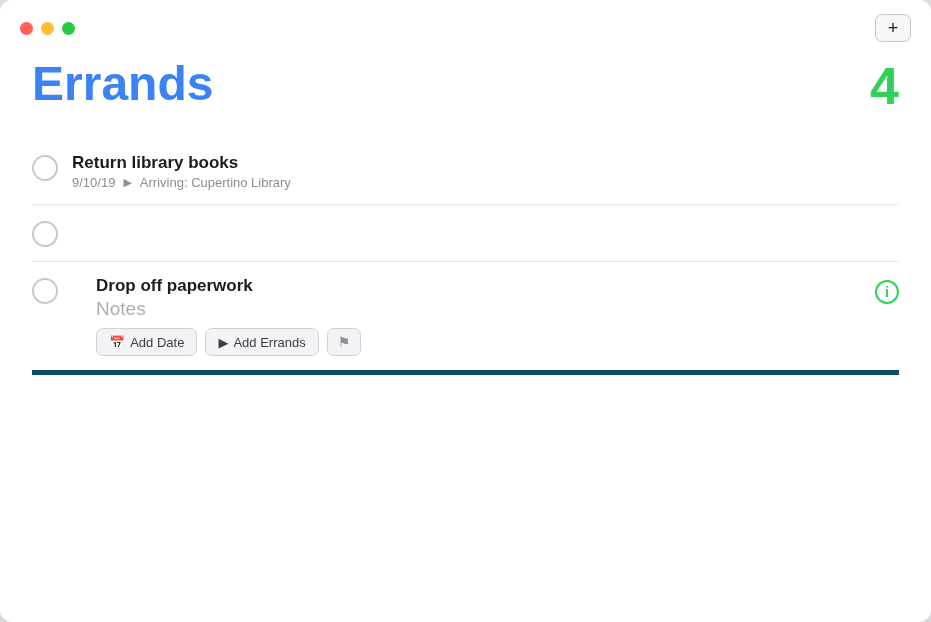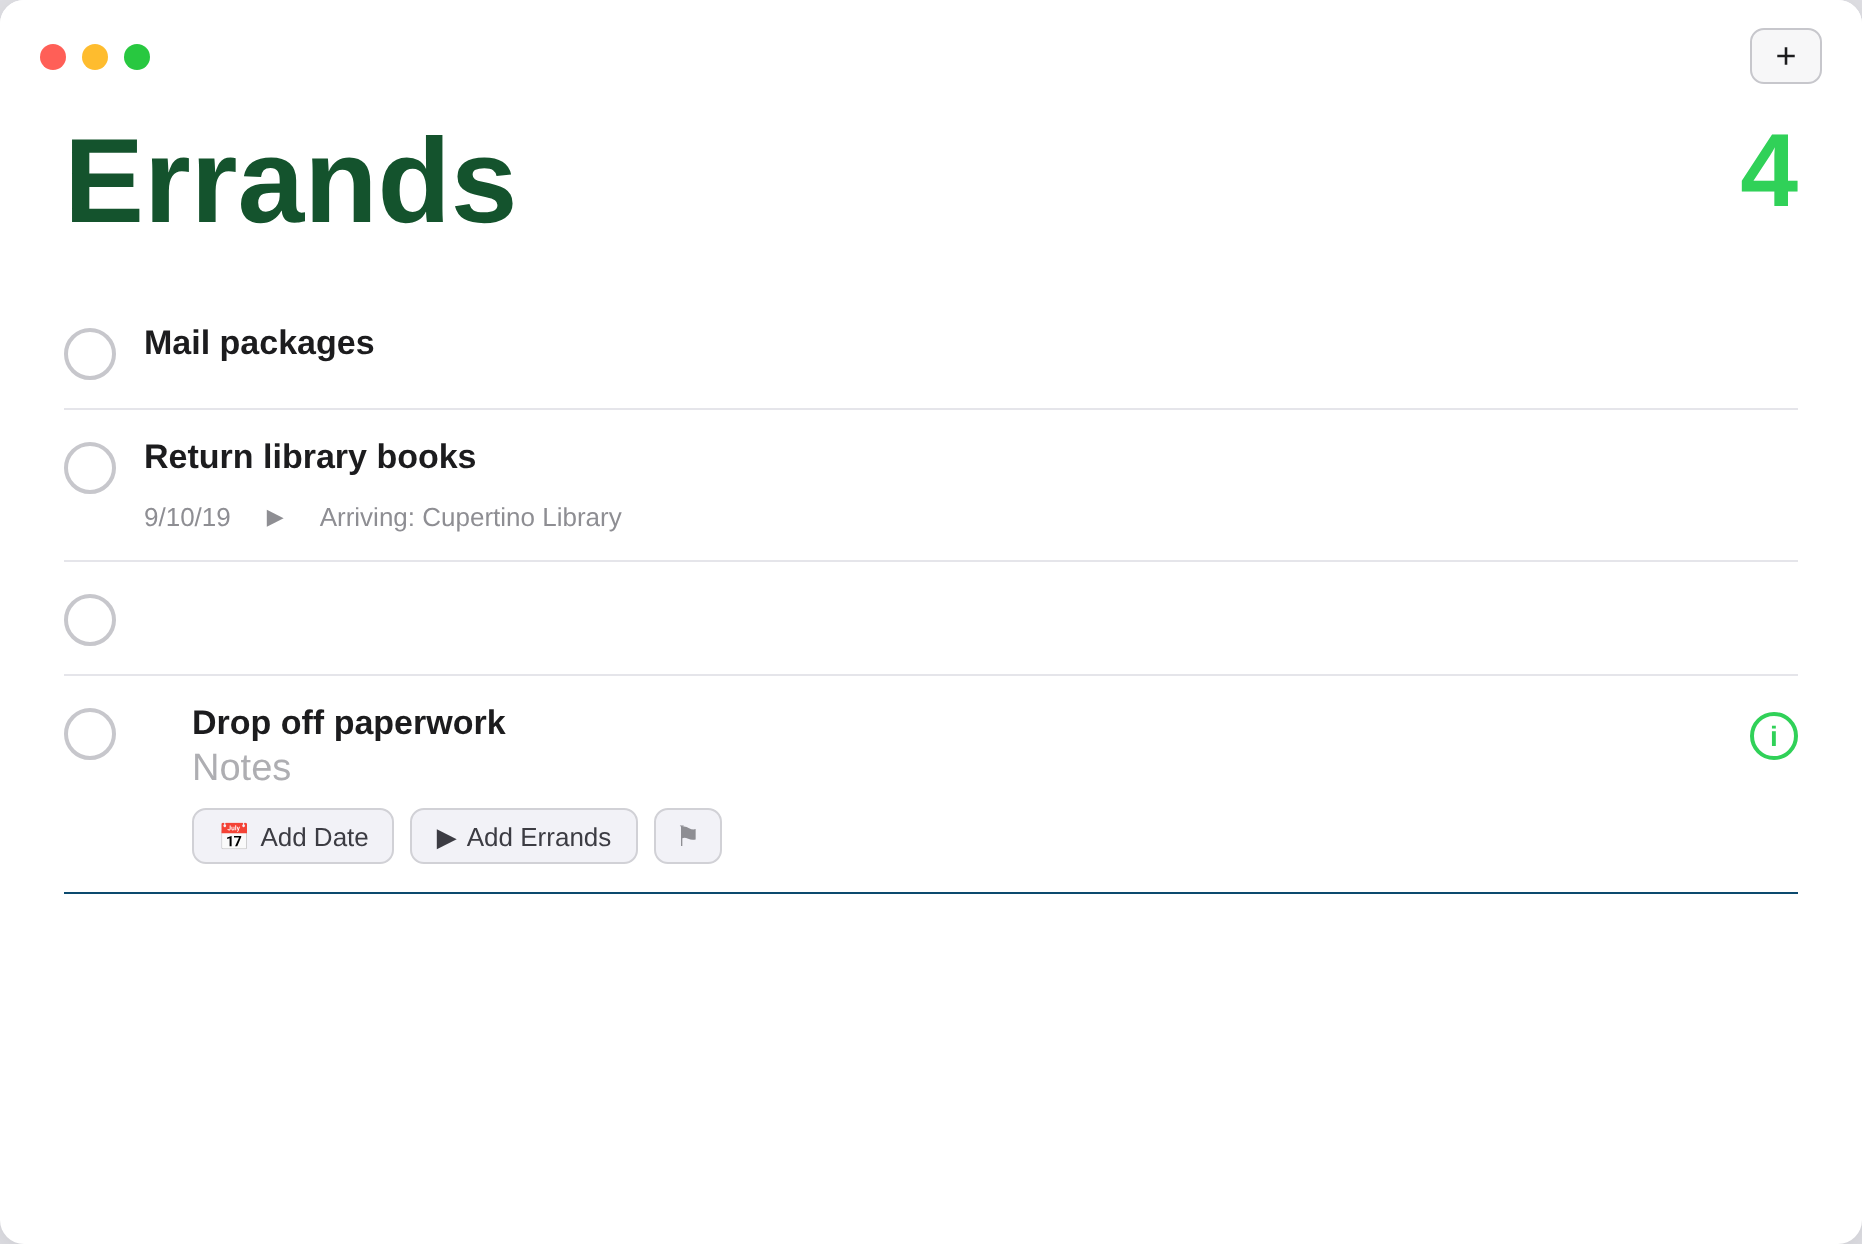--- a/index.html
+++ b/index.html
@@ -76,23 +76,23 @@
 
     .header {
       display: flex;
       align-items: flex-start;
       justify-content: space-between;
       margin-bottom: 24px;
       padding-top: 8px;
     }
 
     .list-title {
-      font-size: 60px;
+      font-size: 48px;
       font-weight: 700;
-      color: #14532d;
+      color: #3b82f6;
       line-height: 1.1;
     }
 
     .list-count {
       font-size: 52px;
       font-weight: 700;
       color: #30d158;
       line-height: 1.1;
     }
 
@@ -102,21 +102,21 @@
 
     .task-item {
       display: flex;
       align-items: flex-start;
       padding: 14px 0;
       border-bottom: 1px solid #e5e5ea;
       gap: 14px;
     }
 
     .task-item:last-child {
-      border-bottom: 1px solid #0c4a6e;
+      border-bottom: 5px solid #0c4a6e;
       gap: 38px;
     }
 
     .task-checkbox {
       width: 26px;
       height: 26px;
       border-radius: 50%;
       border: 2px solid #c7c7cc;
       background: transparent;
       flex-shrink: 0;
@@ -133,22 +133,22 @@
       font-weight: 600;
       color: #1c1c1e;
       margin-bottom: 2px;
     }
 
     .task-meta {
       font-size: 13px;
       color: #8e8e93;
       display: flex;
       align-items: center;
-      gap: 18px;
-      margin-top: 12px;
+      gap: 8px;
+      margin-top: 2px;
     }
 
     .task-notes {
       font-size: 19px;
       color: #aeaeb2;
       margin-top: 2px;
       margin-bottom: 8px;
     }
 
     .task-actions {
@@ -230,26 +230,20 @@
 
   <div class="content">
 
     <div class="header">
       <span class="list-title">Errands</span>
       <span class="list-count">4</span>
     </div>
 
     <ul class="task-list">
 
-      <li class="task-item">
-        <div class="task-checkbox"></div>
-        <div class="task-body">
-          <div class="task-title">Mail packages</div>
-        </div>
-      </li>
 
       <li class="task-item">
         <div class="task-checkbox"></div>
         <div class="task-body">
           <div class="task-title">Return library books</div>
           <div class="task-meta">
             <span>9/10/19</span>
             <span class="nav-icon">▶</span>
             <span>Arriving: Cupertino Library</span>
           </div>

